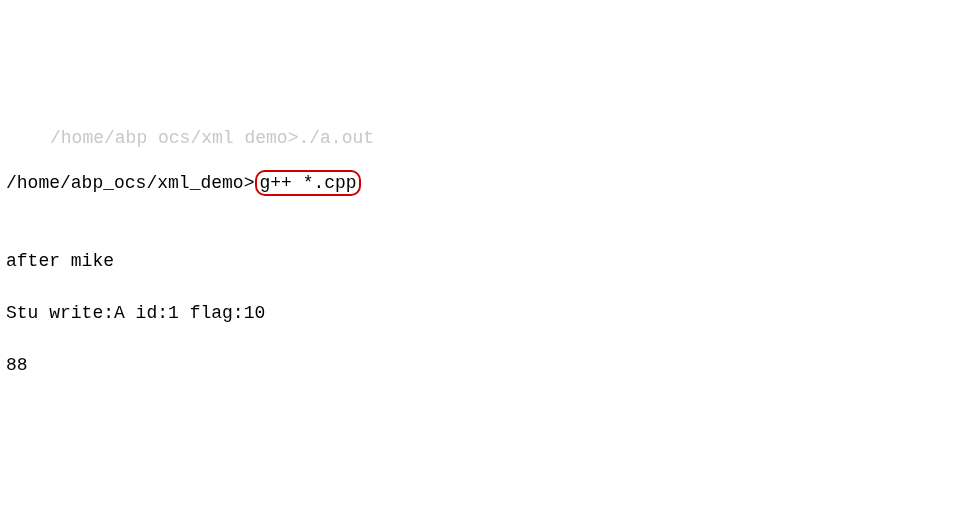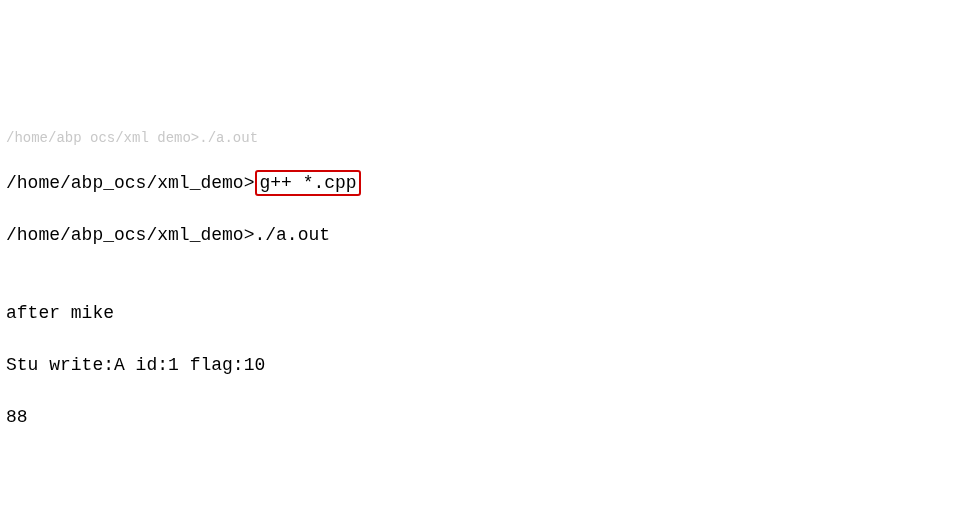--- a/index.html
+++ b/index.html
@@ -9,41 +9,41 @@
     font-family: "Courier New", Courier, monospace;
     font-size: 18px;
     line-height: 26px;
     color: #000000;
     white-space: pre;
     width: 965px;
     box-sizing: border-box;
   }
   .partial-top {
     color: #c8c8c8;
-    font-size: 14px;
+    font-size: 18px;
     line-height: 12px;
+    margin-left: 44px;
   }
   .highlight {
     display: inline-block;
     border: 2px solid #d00000;
-    border-radius: 3px;
+    border-radius: 10px;
     padding: 0 2px;
     margin: 0 1px;
     line-height: 22px;
   }
 </style>
 </head>
 <body>
 
 
 
 <div>
 <div class="partial-top">/home/abp ocs/xml demo&gt;./a.out</div>
 <div><span>/home/abp_ocs/xml_demo&gt;</span><span class="highlight">g++ *.cpp</span></div>
-<div>/home/abp_ocs/xml_demo&gt;./a.out</div>
 <div></div>
 <div>after mike</div>
 <div>Stu write:A id:1 flag:10</div>
 <div>88</div>
 
 
 
 
 
 

